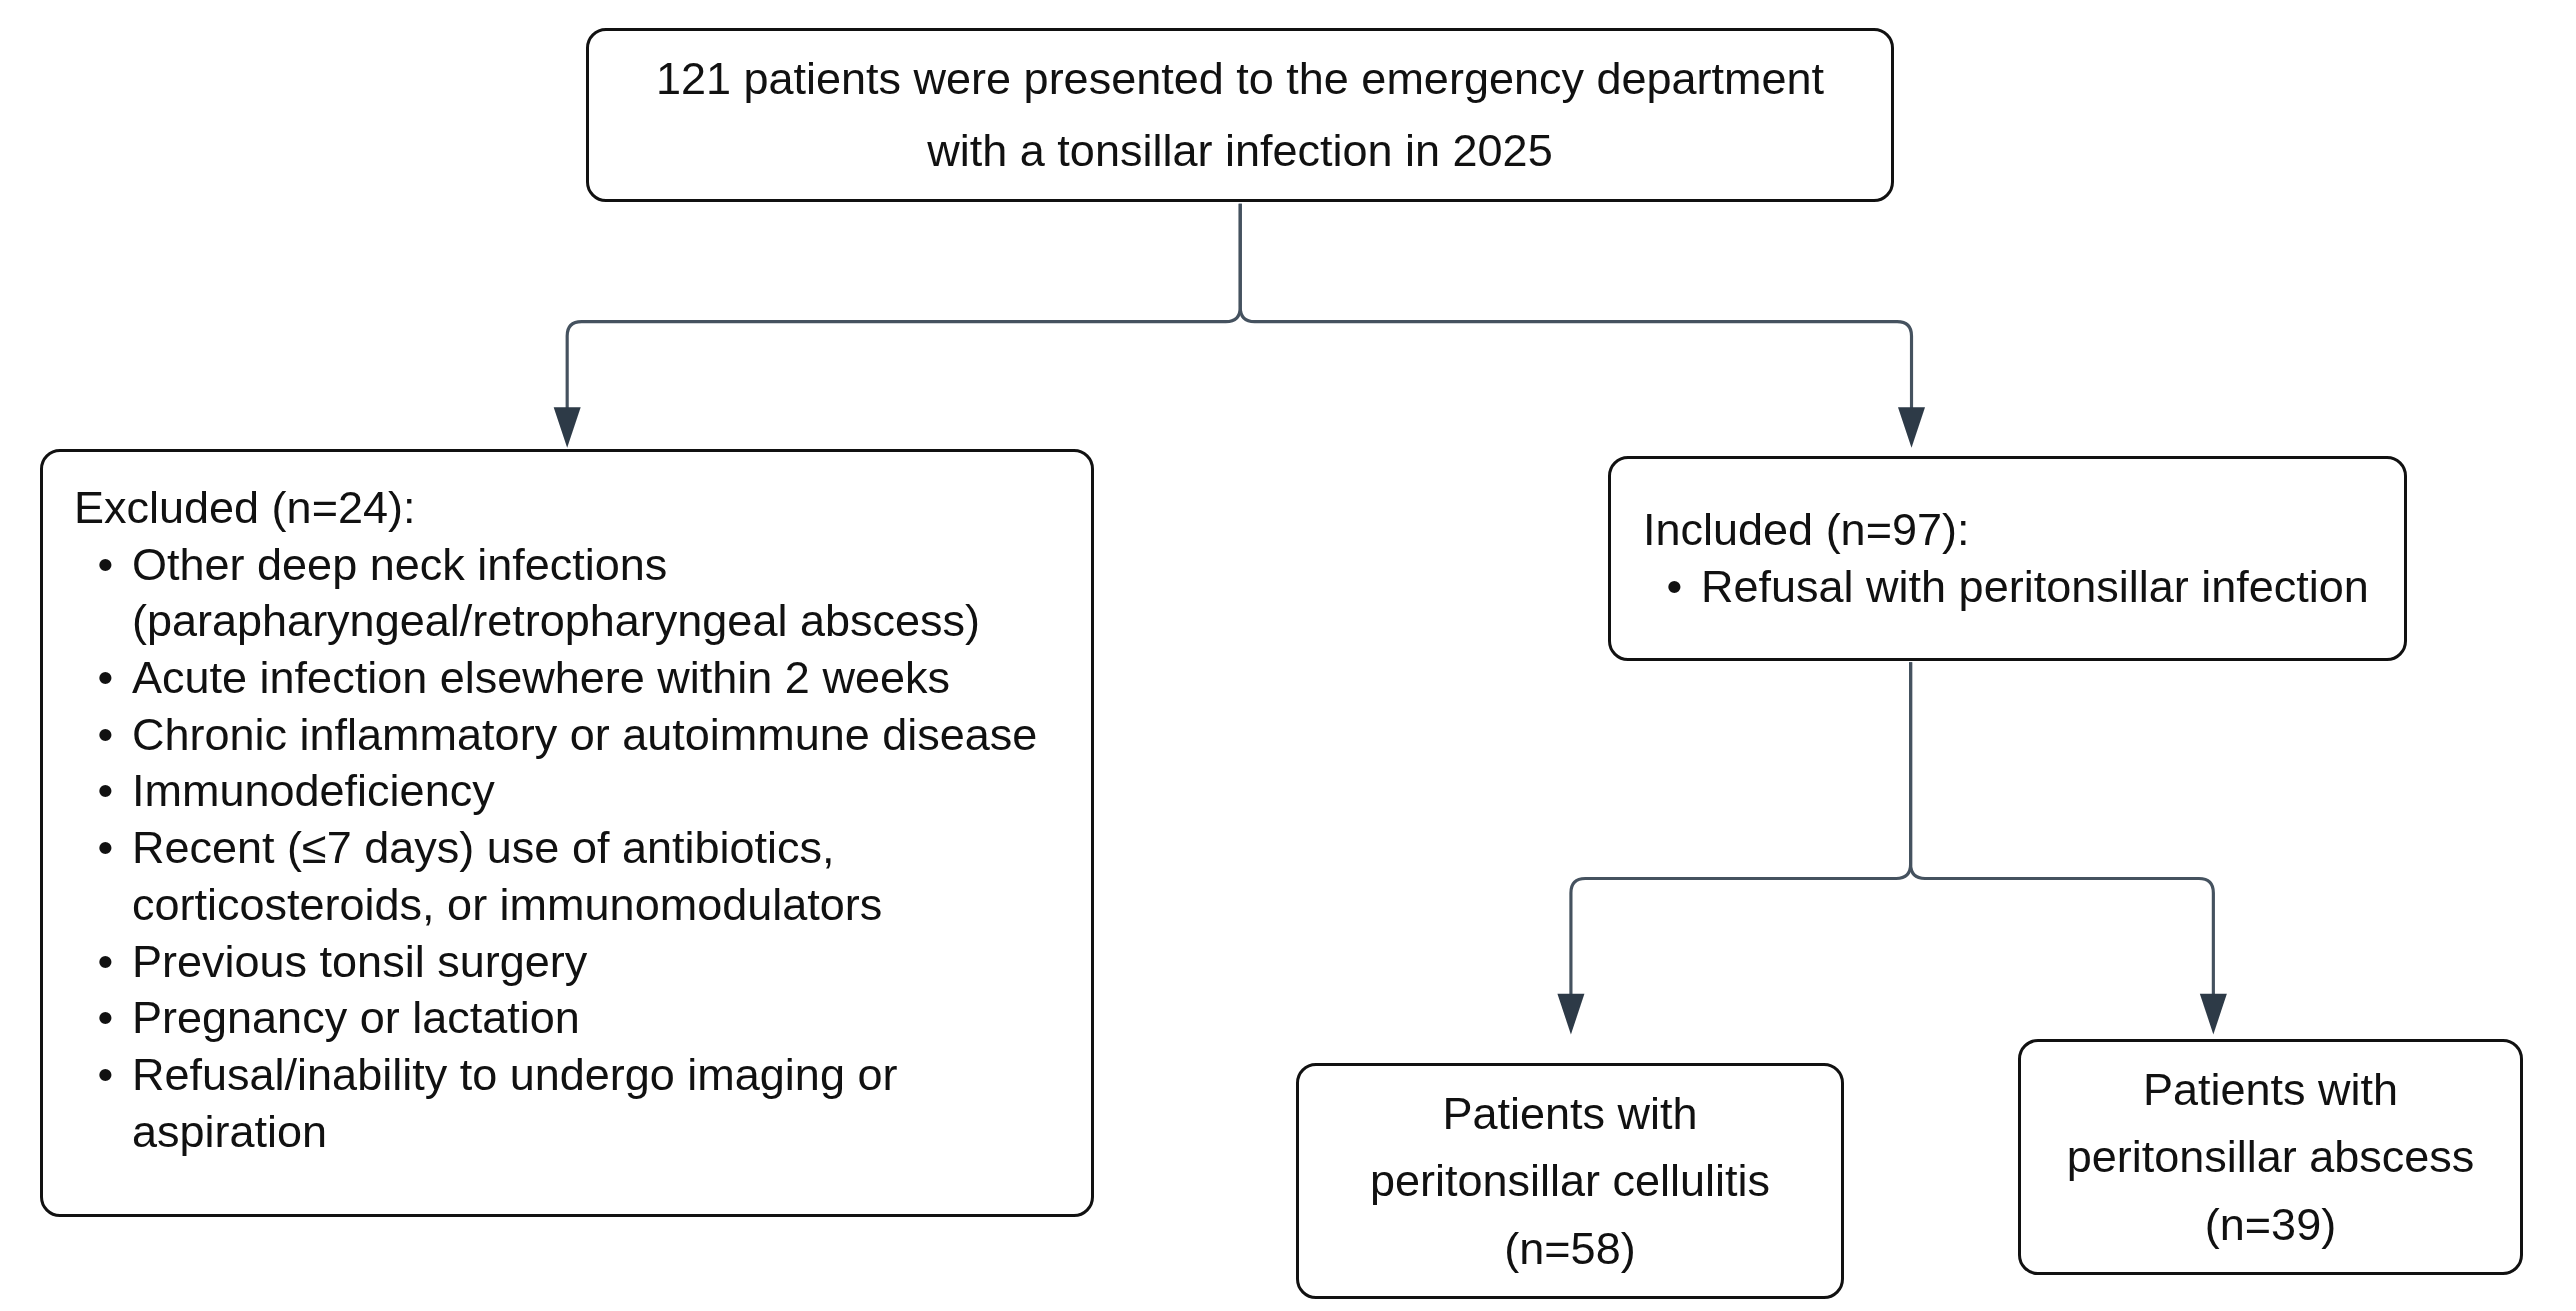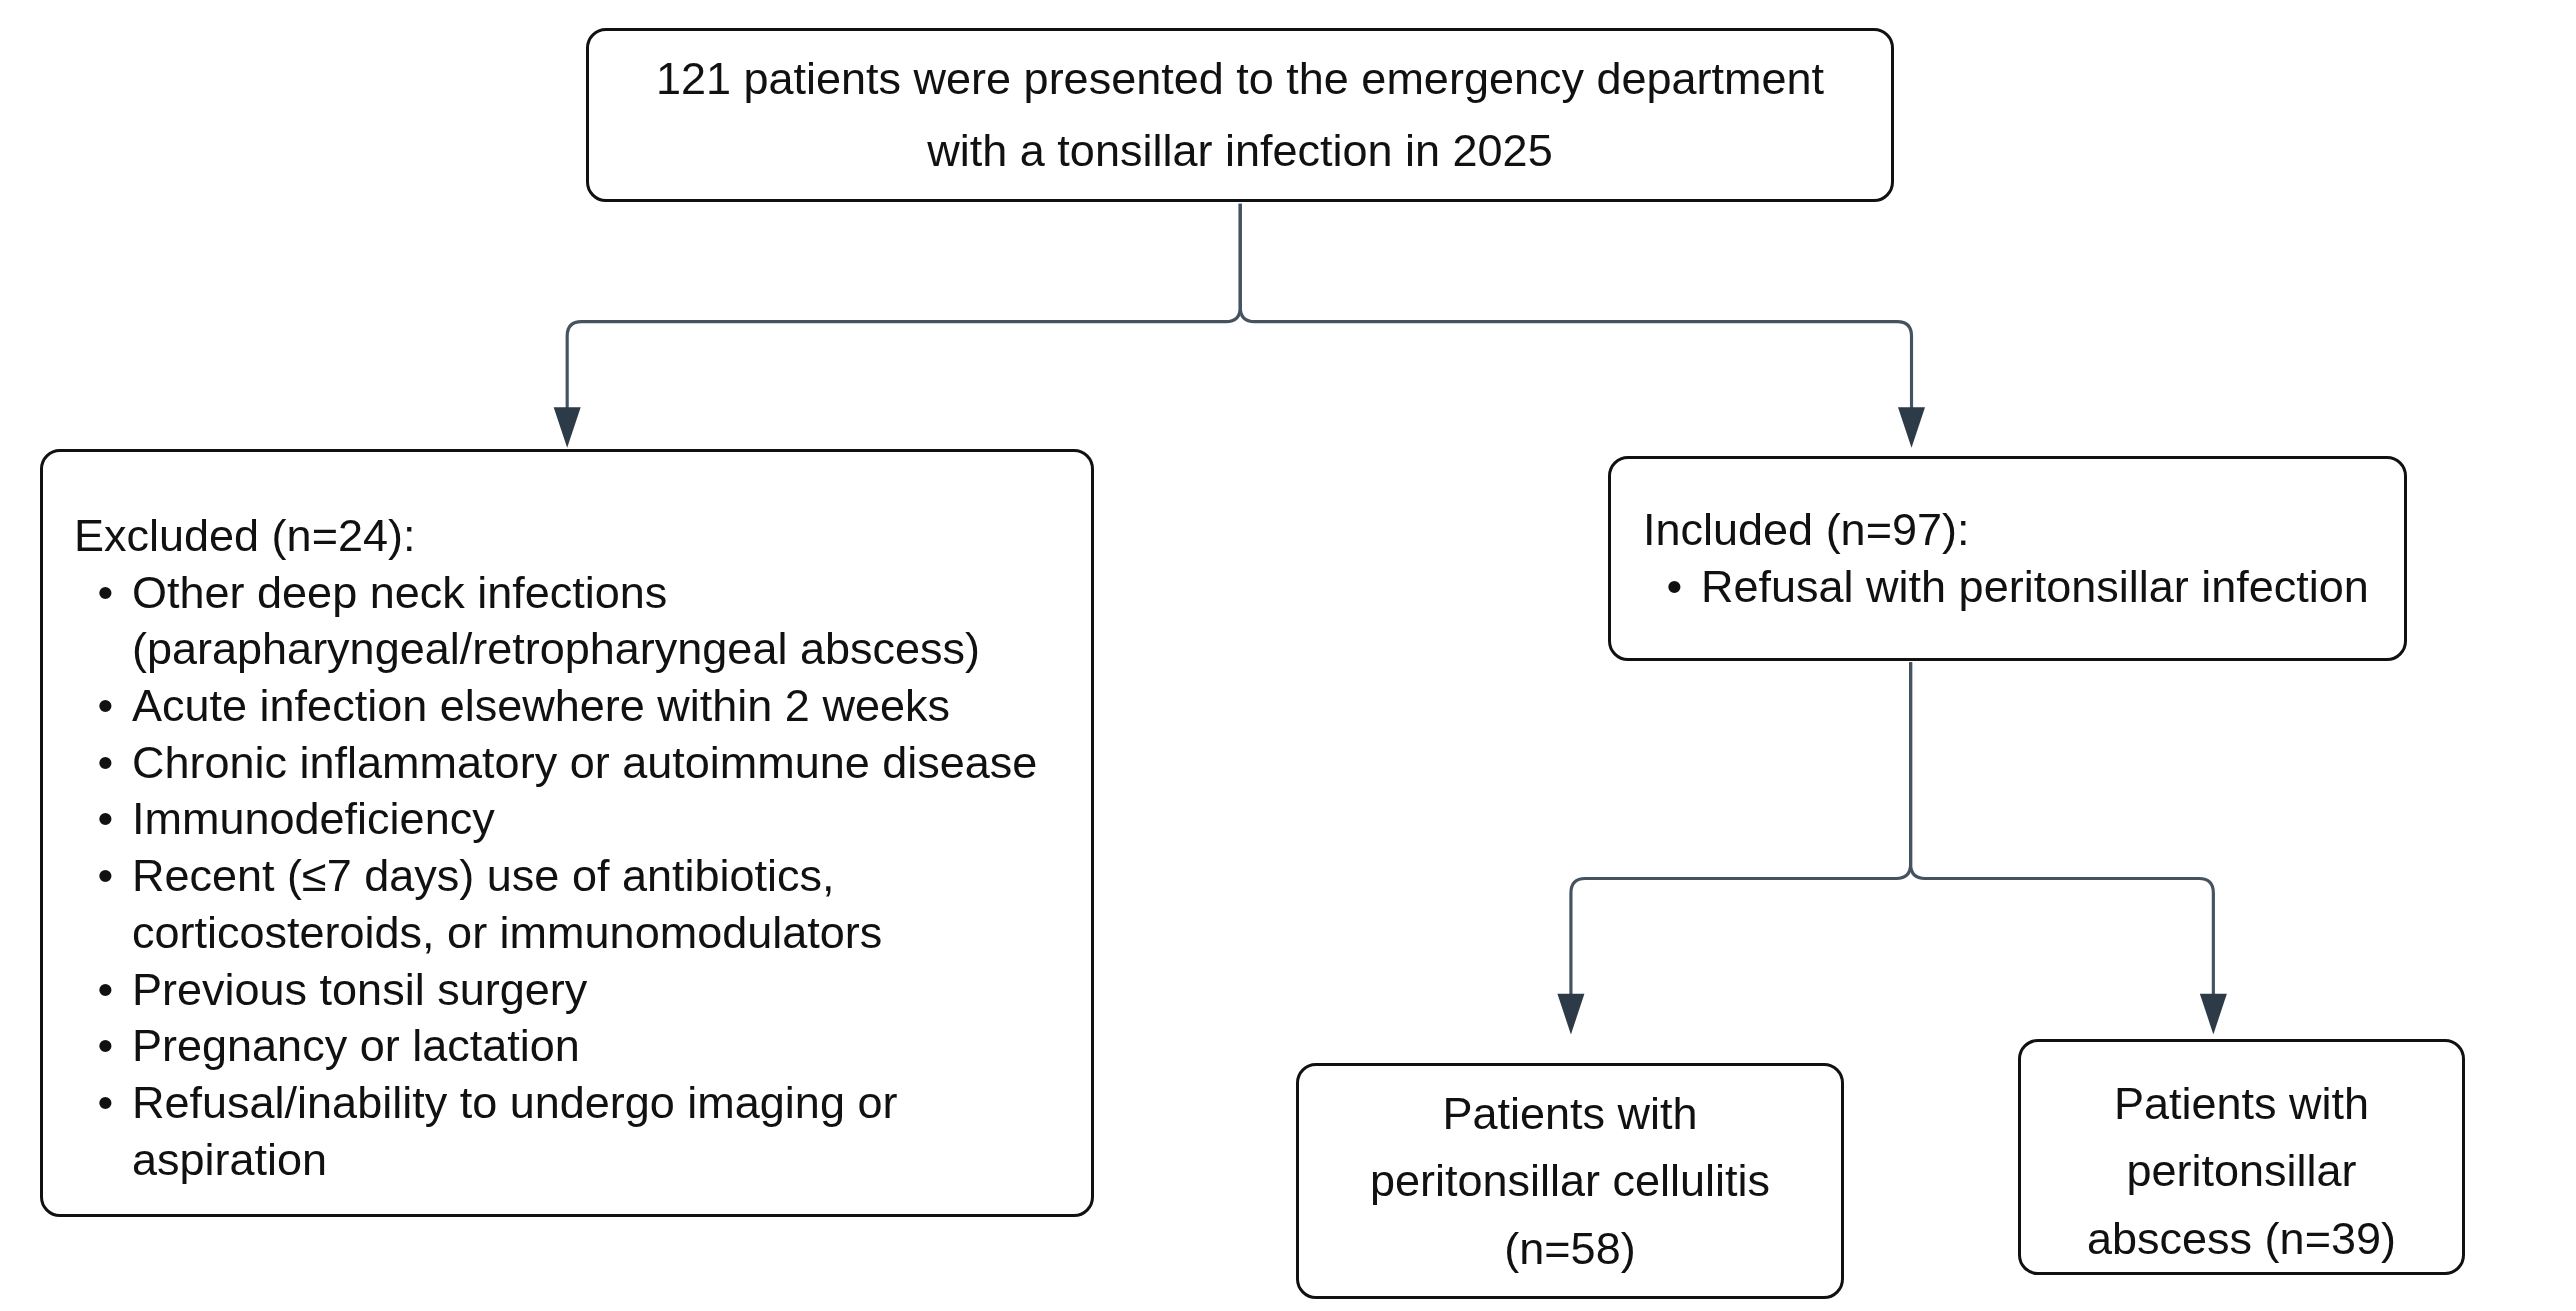--- a/index.html
+++ b/index.html
@@ -47,34 +47,34 @@
     border-radius: 20px;
     font-size: 45px;
   }
   .top-box {
     left: 586px; top: 28px; width: 1308px; height: 174px;
     display: flex; align-items: center; justify-content: center;
     text-align: center; line-height: 1.6; padding: 0 40px;
   }
   .excluded-box {
     left: 40px; top: 449px; width: 1054px; height: 768px;
-    padding: 56px 31px; line-height: 1.26;
+    padding: 28px 31px; line-height: 1.26;
   }
   .included-box {
     left: 1608px; top: 456px; width: 799px; height: 205px;
     padding: 0 21.6px 0 32px;
     display: flex; flex-direction: column; justify-content: center;
     line-height: 1.26;
   }
   .outcome-box {
     display: flex; align-items: center; justify-content: center;
     text-align: center; line-height: 1.5; padding: 0 25px;
   }
   .outcome-left { left: 1296px; top: 1039px; width: 548px; height: 236px; margin-top: 24px; }
-  .outcome-right { left: 2018px; top: 1039px; width: 447px; height: 236px; align-items: flex-end; }
+  .outcome-right { left: 2018px; top: 1039px; width: 505px; height: 236px; }
   .box-title { margin: 0; }
   ul.bullet-list {
     margin: 0; padding: 0; list-style: none;
   }
   ul.bullet-list li {
     position: relative;
     padding-left: 58px;
   }
   ul.bullet-list li::before {
     content: "\2022";

